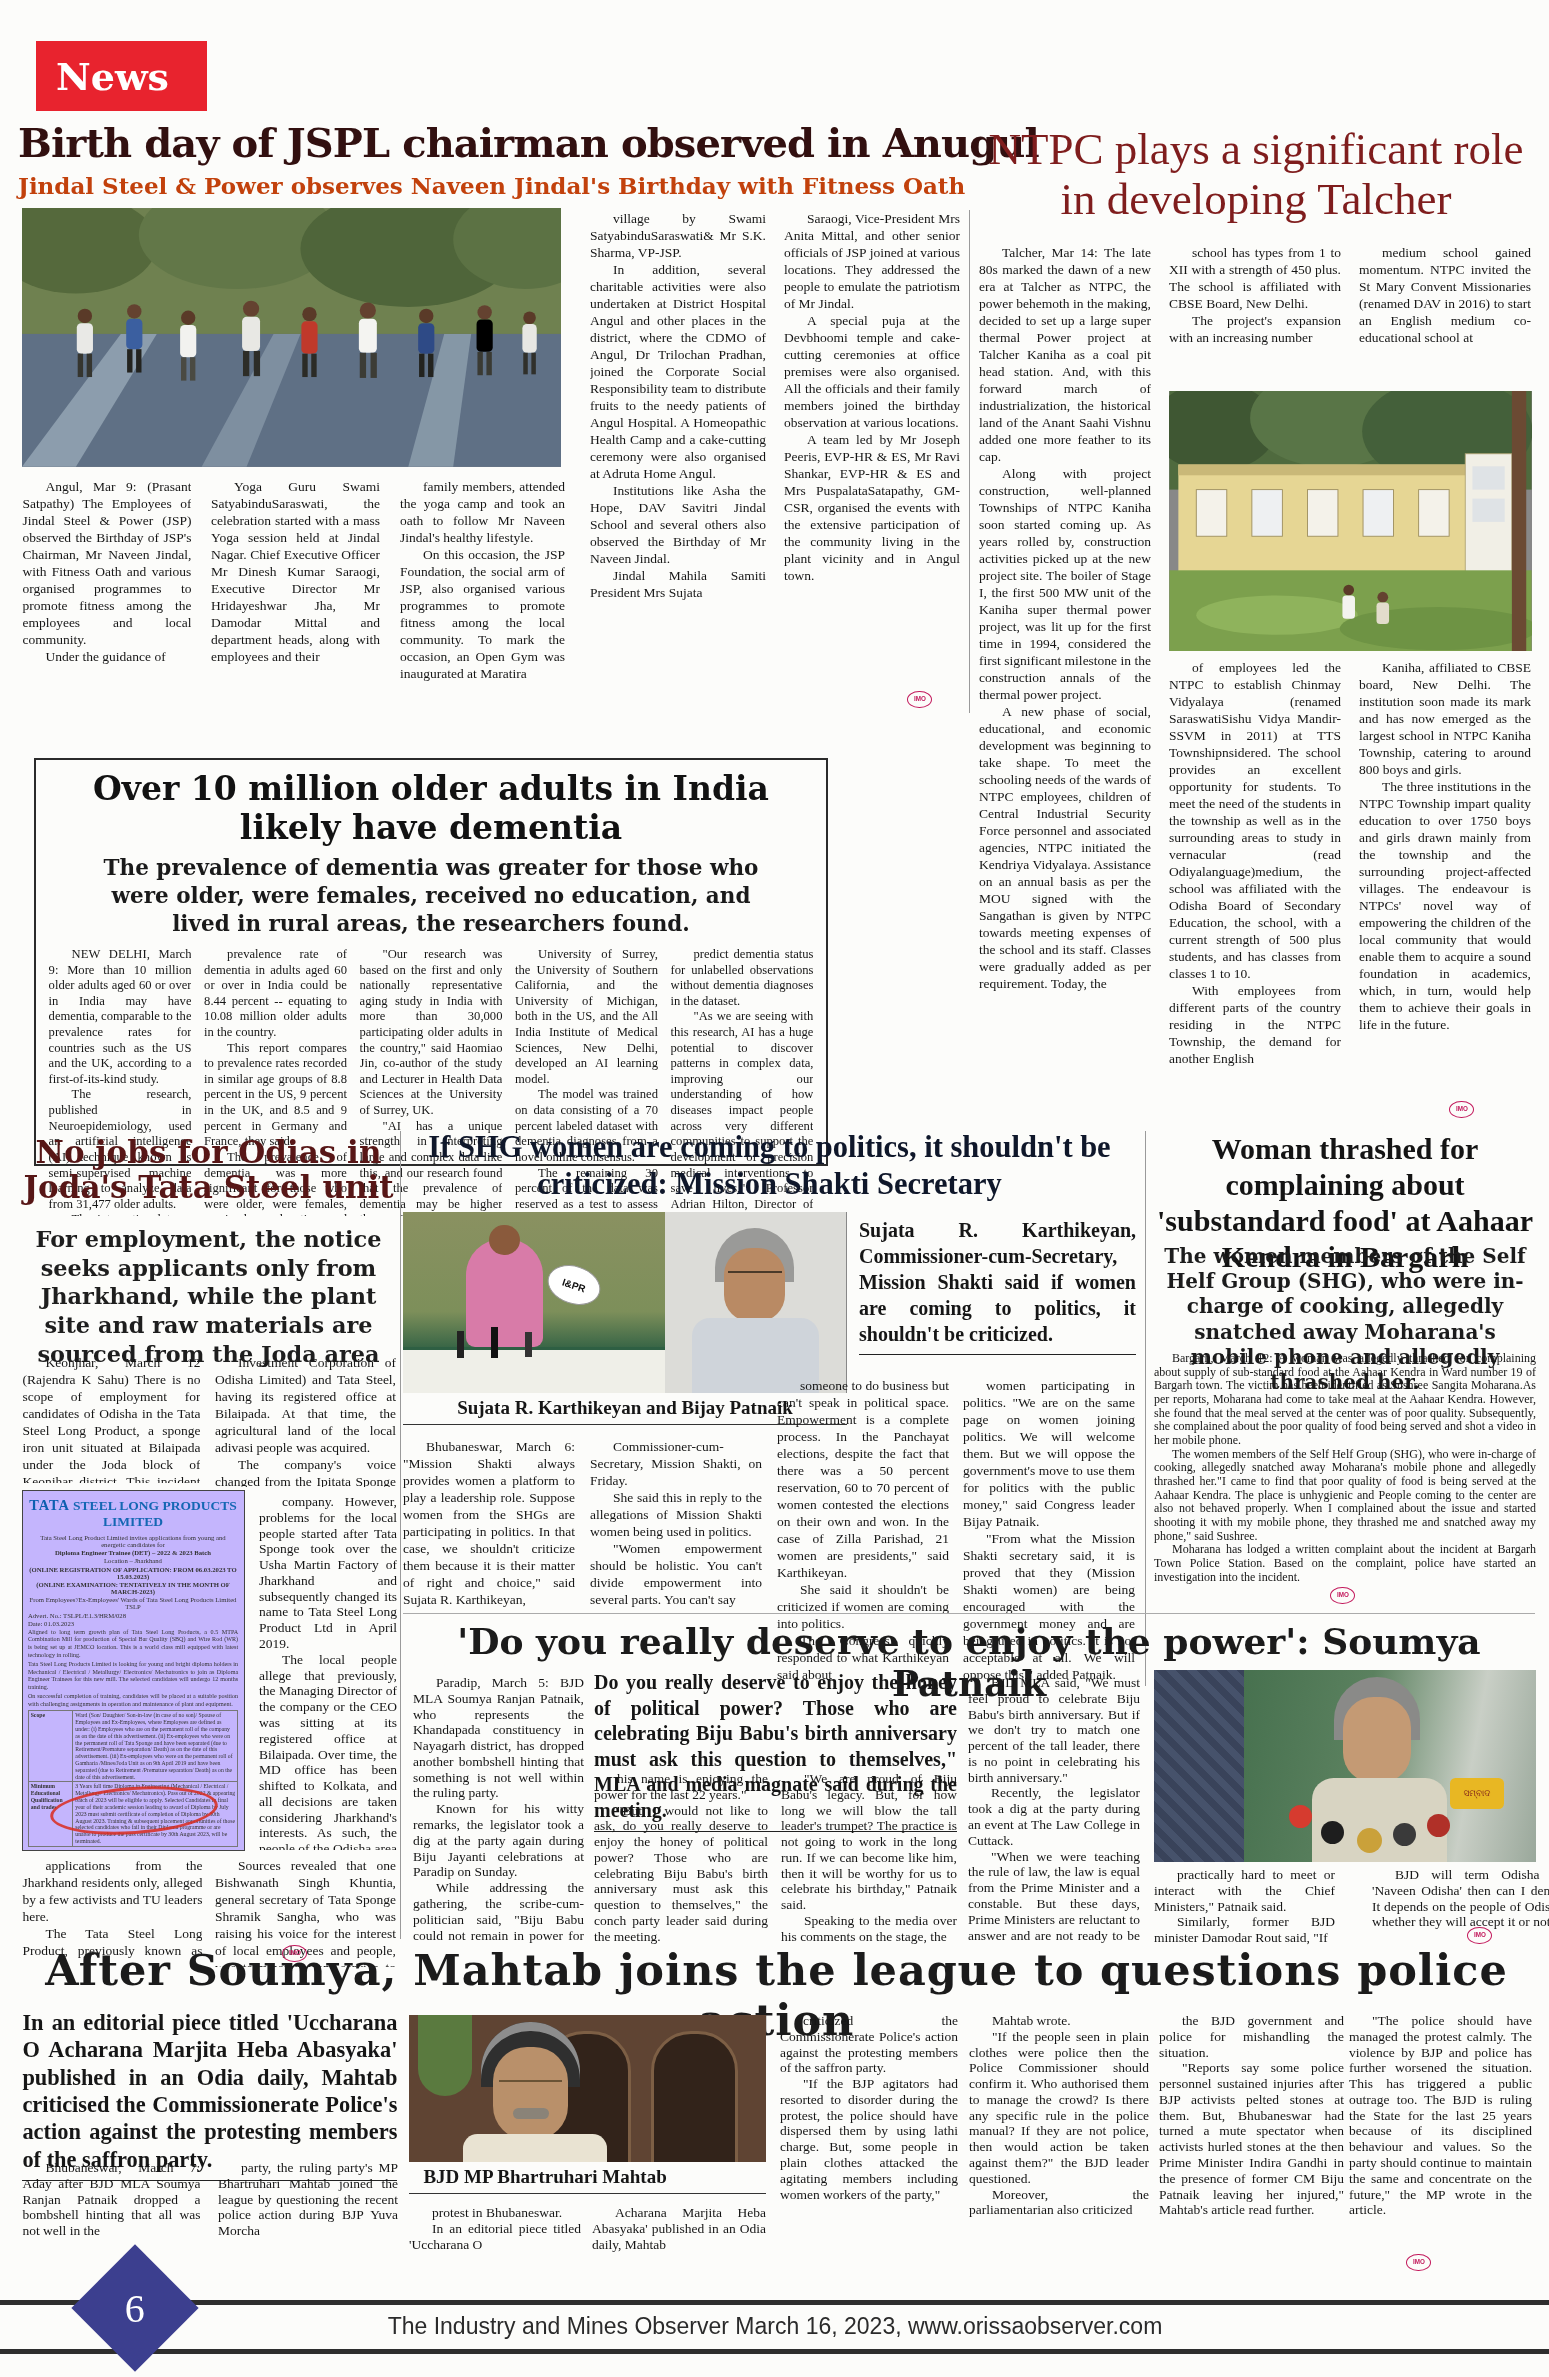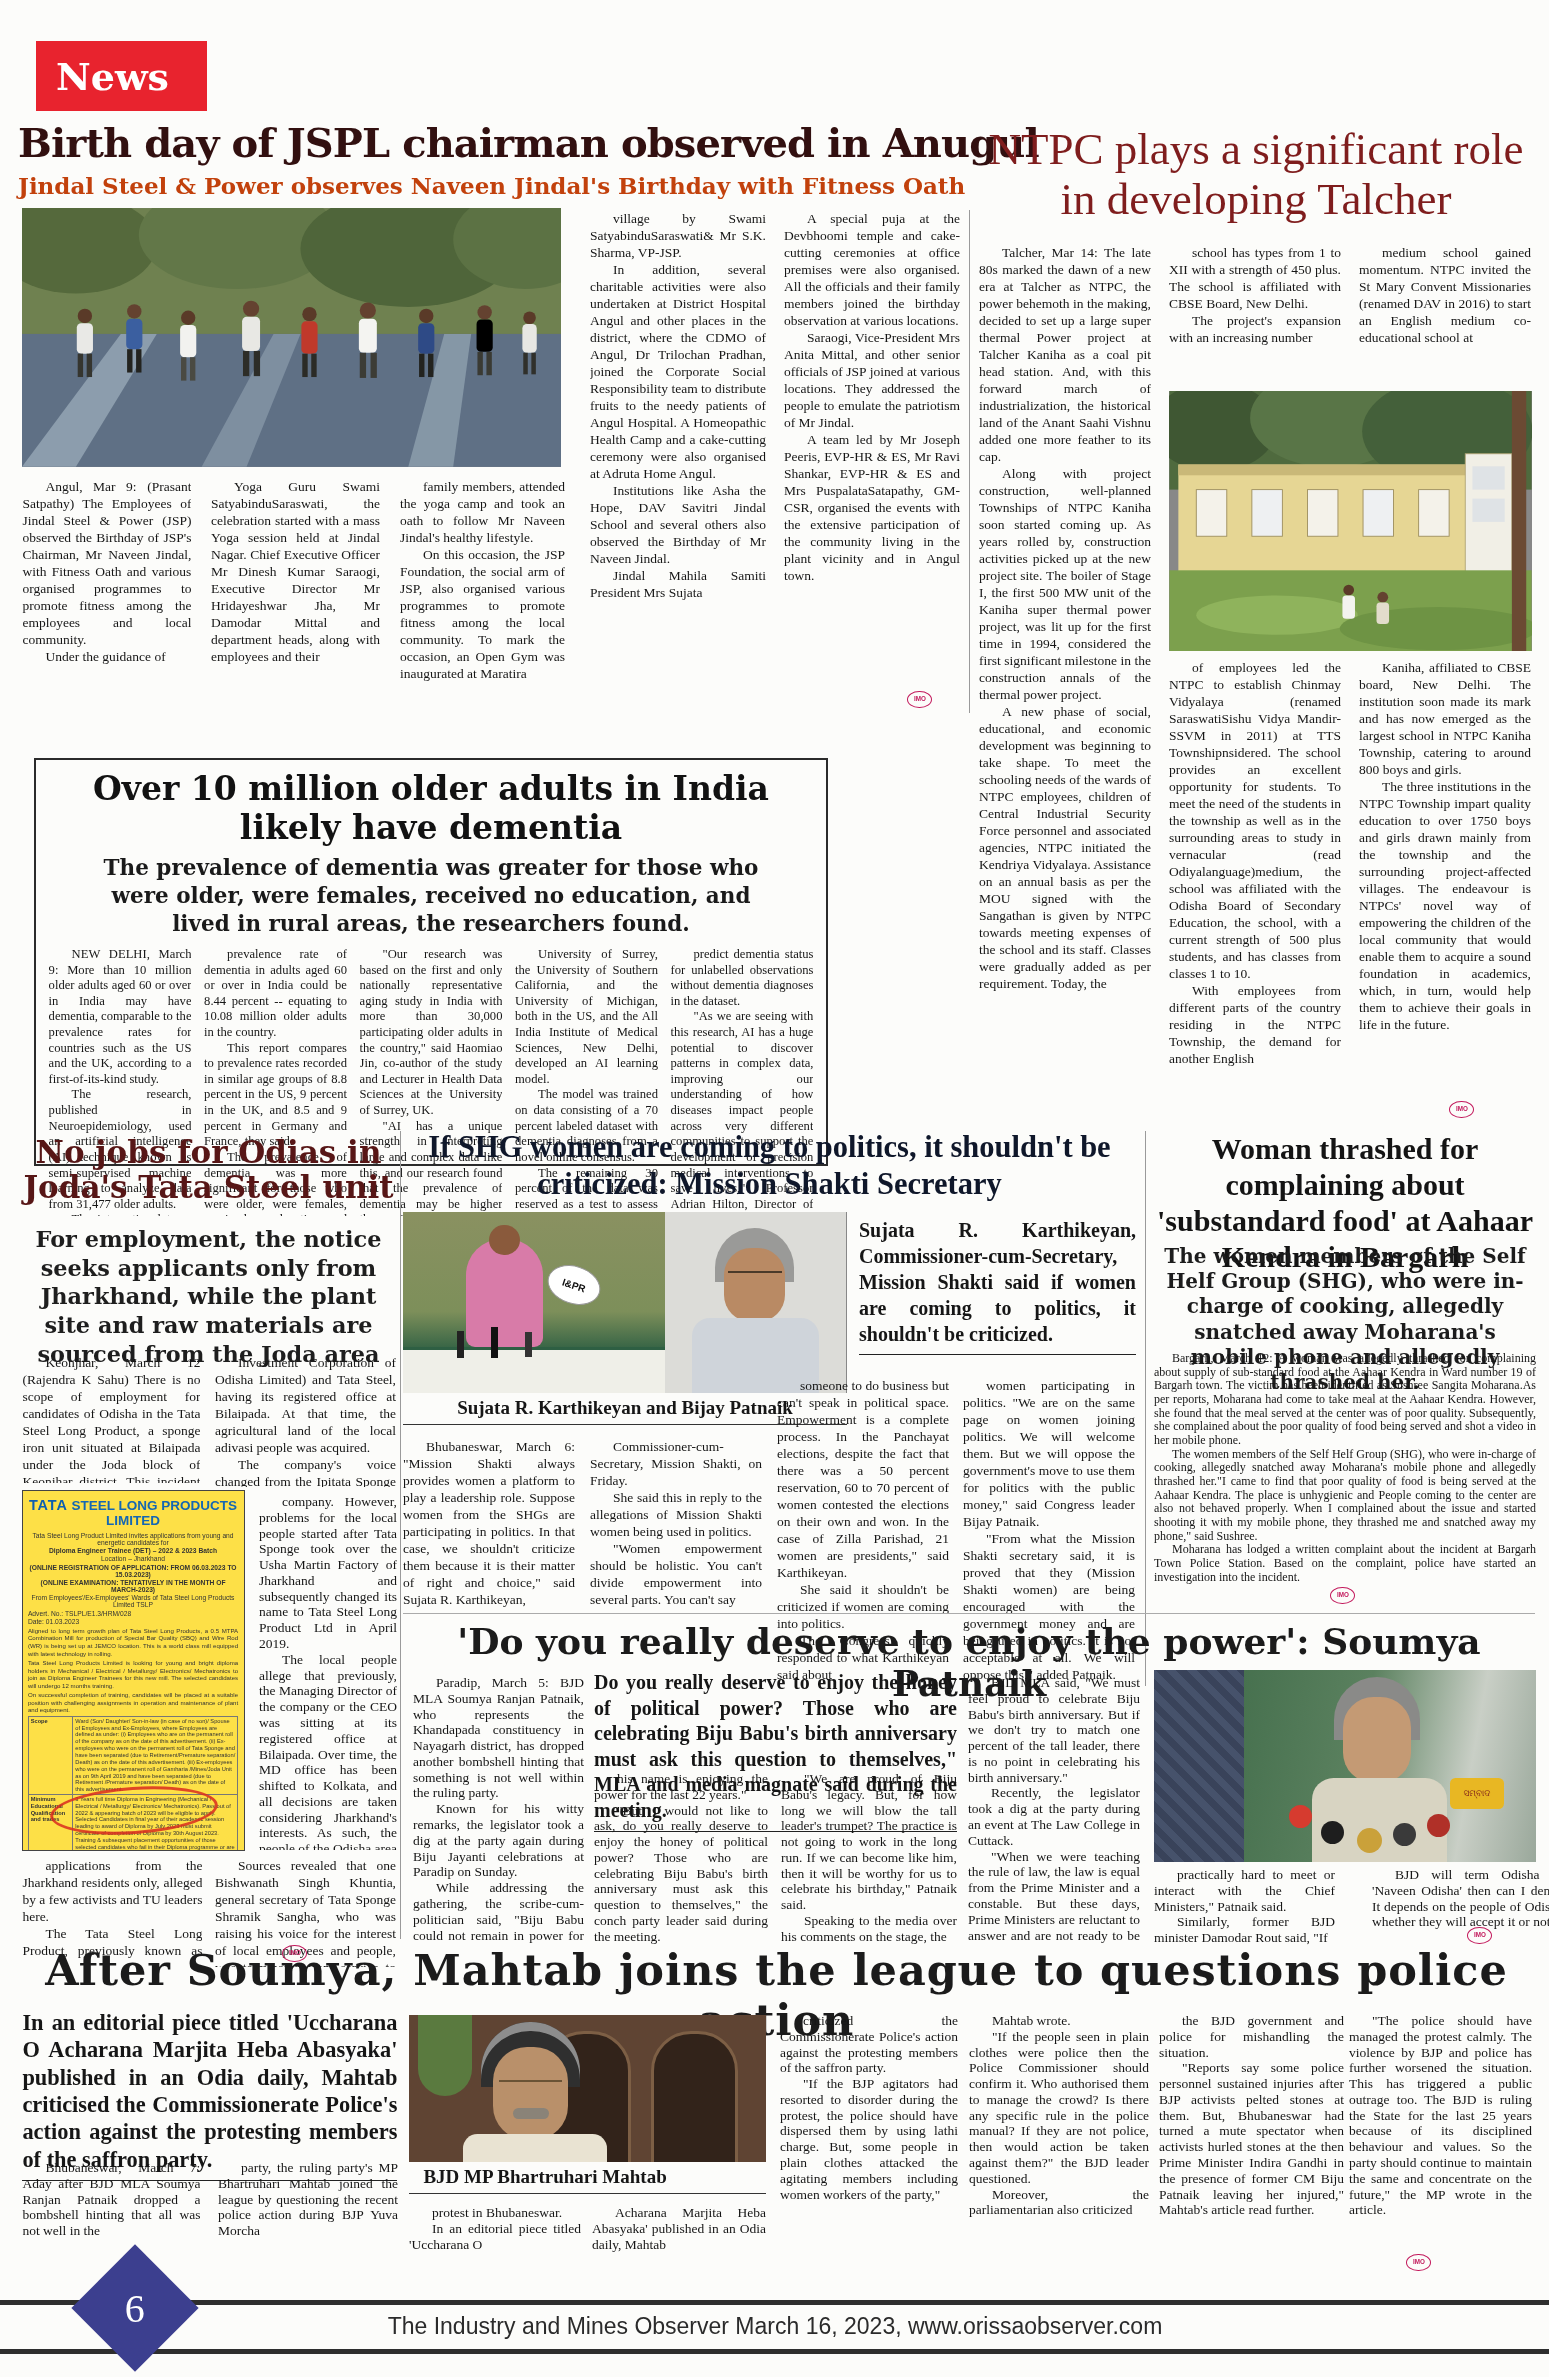--- a/index.html
+++ b/index.html
@@ -28,22 +28,22 @@
        text-align:center;line-height:13.5px;vertical-align:middle;margin-left:5.4px;letter-spacing:0;}
   .photo{position:absolute;overflow:hidden;background:#888;}
   
   .news-box{background:#e8232e;color:#fff;font-family:"DejaVu Serif",serif;font-weight:bold;
             font-size:38px;display:flex;align-items:center;padding-left:20px;}
   
   .dem-box{border:2.7px solid #2b2b2b;background:#fcfcfa;box-sizing:border-box;padding:5.4px 12.6px;}
   .dem-cols{display:flex;gap:12.6px;margin-top:9px;}
   .dem-cols>div{flex:1;height:269px;}
   
-  .notice{border:1.8px solid #444;background:#fde047;box-sizing:border-box;padding:4.5px 5.4px;overflow:hidden;
-          font-family:Liberation Sans, sans-serif;color:#333;}
+  .notice{border:1.8px solid #444;background:#c4b5fd;box-sizing:border-box;padding:4.5px 5.4px;overflow:hidden;
+          font-family:Liberation Serif, serif;color:#333;}
   .notice-head{text-align:center;font-size:13.5px;font-weight:bold;color:#1467b3;margin:1.8px 0 3.6px 0;}
   .notice-head .tata-brand{color:#0d5fb0;font-size:14.4px;letter-spacing:0.9px;}
   .notice-line{font-size:6.7px;text-align:center;margin:1.3px 0;}
   .notice-line.b{font-weight:bold;}
   .notice-left{text-align:left;}
   .notice-par{font-size:6.1px;text-align:justify;margin:1.8px 0;line-height:1.25;}
   .notice-tbl{width:100%;border-collapse:collapse;margin-top:1.8px;}
   .notice-tbl td{border:0.9px solid #777;font-size:5.7px;padding:0.9px 1.8px;vertical-align:top;line-height:1.2;}
   .notice-tbl td.lbl{font-weight:bold;width:40px;}
   .red-scribble{position:absolute;border:3.6px solid #d92b1e;border-radius:50%;
@@ -149,22 +149,22 @@
     <p class="para">family members, attended the yoga camp and took an oath to follow Mr Naveen Jindal's healthy lifestyle.</p>
     <p class="para">On this occasion, the JSP Foundation, the social arm of JSP, also organised various programmes to promote fitness among the local community. To mark the occasion, an Open Gym was inaugurated at Maratira</p>
   </div>
 <div class="abs colbody" style="left:590px;top:210px;width:176px;height:505px;">
     <p class="para">village by Swami SatyabinduSaraswati&amp; Mr S.K. Sharma, VP-JSP.</p>
     <p class="para">In addition, several charitable activities were also undertaken at District Hospital Angul and other places in the district, where the CDMO of Angul, Dr Trilochan Pradhan, joined the Corporate Social Responsibility team to distribute fruits to the needy patients of Angul Hospital. A Homeopathic Health Camp and a cake-cutting ceremony were also organised at Adruta Home Angul.</p>
     <p class="para">Institutions like Asha the Hope, DAV Savitri Jindal School and several others also observed the Birthday of Mr Naveen Jindal.</p>
     <p class="para">Jindal Mahila Samiti President Mrs Sujata</p>
   </div>
 <div class="abs colbody" style="left:784px;top:210px;width:176px;height:505px;">
+    <p class="para">Saraogi, Vice-President Mrs Anita Mittal, and other senior officials of JSP joined at various locations. They addressed the people to emulate the patriotism of Mr Jindal.</p>
     <p class="para">A special puja at the Devbhoomi temple and cake-cutting ceremonies at office premises were also organised. All the officials and their family members joined the birthday observation at various locations.</p>
-    <p class="para">Saraogi, Vice-President Mrs Anita Mittal, and other senior officials of JSP joined at various locations. They addressed the people to emulate the patriotism of Mr Jindal.</p>
     <p class="para">A team led by Mr Joseph Peeris, EVP-HR &amp; ES, Mr Ravi Shankar, EVP-HR &amp; ES and Mrs PuspalataSatapathy, GM-CSR, organised the events with the extensive participation of the community living in the plant vicinity and in Angul town.</p>
   </div>
 <span class="imo abs" style="left:902px;top:691px;">IMO</span>
 
 <div class="abs rule-v" style="left:969px;top:210px;height:503px;"></div>
 
 <div class="abs hl-times center" style="left:977px;top:124px;width:558px;font-size:45px;line-height:1.12;color:#7f1d1d;">NTPC plays a significant role in developing Talcher</div>
 
 <div class="abs colbody" style="left:979px;top:244px;width:172px;height:882px;">
     <p class="para">Talcher, Mar 14: The late 80s marked the dawn of a new era at Talcher as NTPC, the power behemoth in the making, decided to set up a large super thermal Power project at Talcher Kaniha as a coal pit head station. And, with this forward march of industrialization, the historical land of the Anant Saahi Vishnu added one more feather to its cap.</p>

